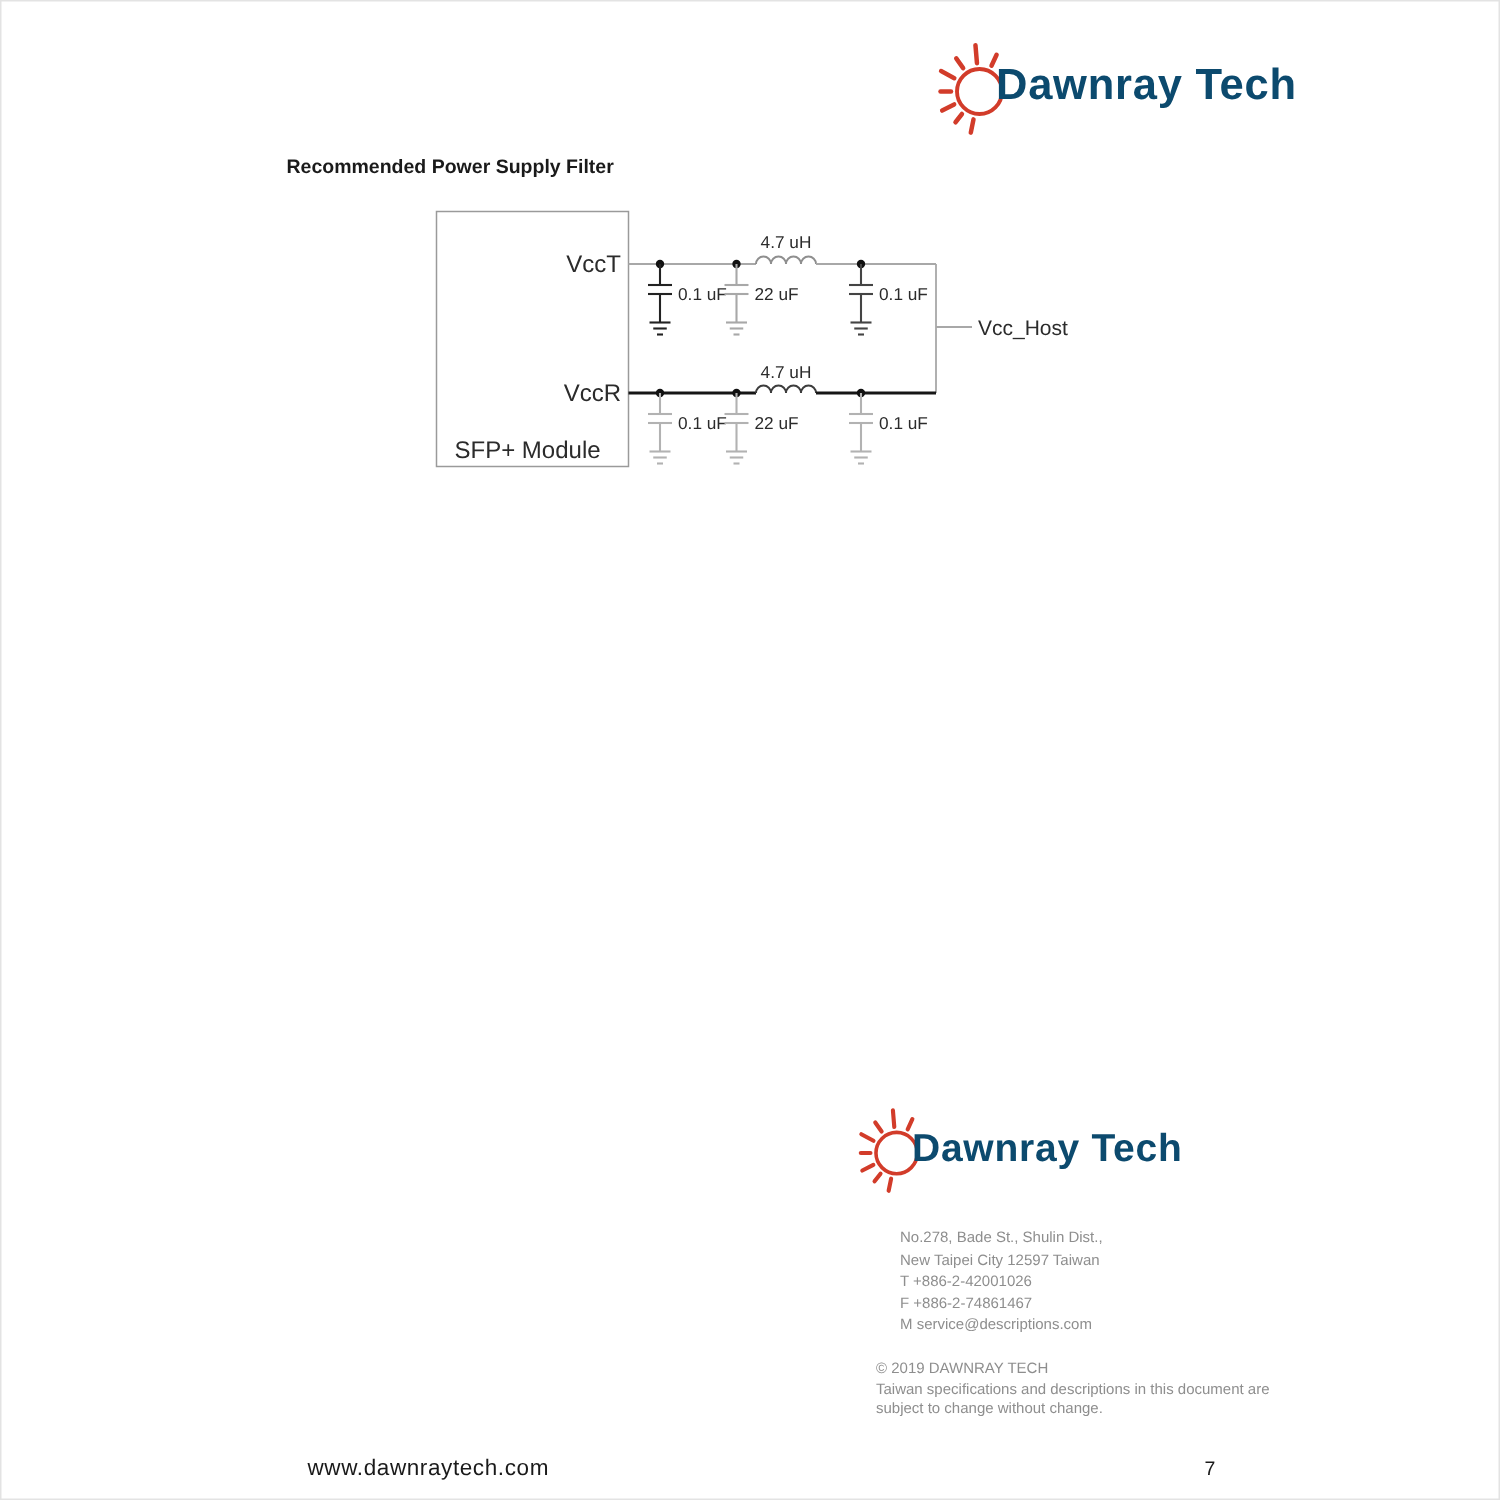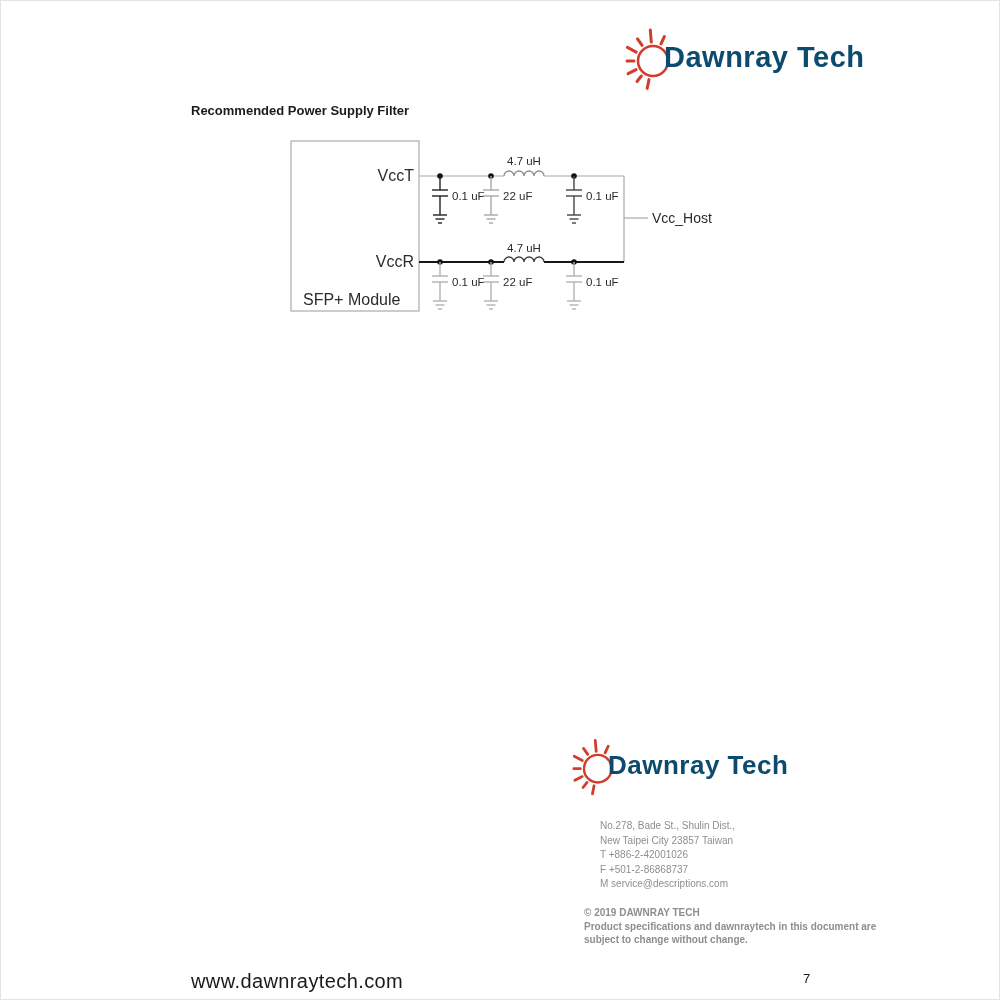--- a/index.html
+++ b/index.html
@@ -29,26 +29,26 @@
   }
   
   .circuit{position:absolute;left:280px;top:135px;}
   
   .contact{
     position:absolute;left:583px;top:818px;
     font-size:10px;color:#8e8e8e;line-height:14.5px;margin-left:16px;
   }
   .legal{
     position:absolute;left:583px;top:905px;
-    font-size:10px;color:#8e8e8e;line-height:13.5px;font-weight:bold;
+    font-size:10px;color:#8e8e8e;line-height:13.5px;
   }
   
   .footer-site{
-    position:absolute;left:190px;top:969px;
-    font-size:20px;color:#1a1a1a;letter-spacing:0.4px;
+    position:absolute;left:204px;top:969px;
+    font-size:15px;color:#1a1a1a;letter-spacing:0.4px;
   }
   .footer-page{
     position:absolute;left:802px;top:970px;
     font-size:13px;color:#1a1a1a;
   }
   svg text{font-family:"Liberation Sans", sans-serif;}
 </style>
 </head>
 <body>
 
@@ -181,28 +181,28 @@
         <line x1="28.3" y1="59.0" x2="24.0" y2="64.5"></line>
         <line x1="36.0" y1="62.6" x2="34.2" y2="71.4"></line>
       </g>
       <circle cx="40" cy="44" r="15" stroke="#d23c2a" stroke-width="2.6" fill="none"></circle>
     </svg>
     <span class="logo-text">Dawnray Tech</span>
   </div>
 
   <div class="contact">
     <div>No.278, Bade St., Shulin Dist.,</div>
-    <div>New Taipei City 23857 Taiwan</div>
+    <div>New Taipei City 12597 Taiwan</div>
     <div>T +886-2-42001026</div>
-    <div>F +501-2-86868737</div>
+    <div>F +886-2-74861467</div>
     <div>M service@descriptions.com</div>
   </div>
 
   <div class="legal">
     <div>© 2019 DAWNRAY TECH</div>
-    <div>Product specifications and dawnraytech in this document are</div>
+    <div>Taiwan specifications and descriptions in this document are</div>
     <div>subject to change without change.</div>
   </div>
 
   <div class="footer-site">www.dawnraytech.com</div>
   <div class="footer-page">7</div>
 
 </div>
 
 </body></html>

